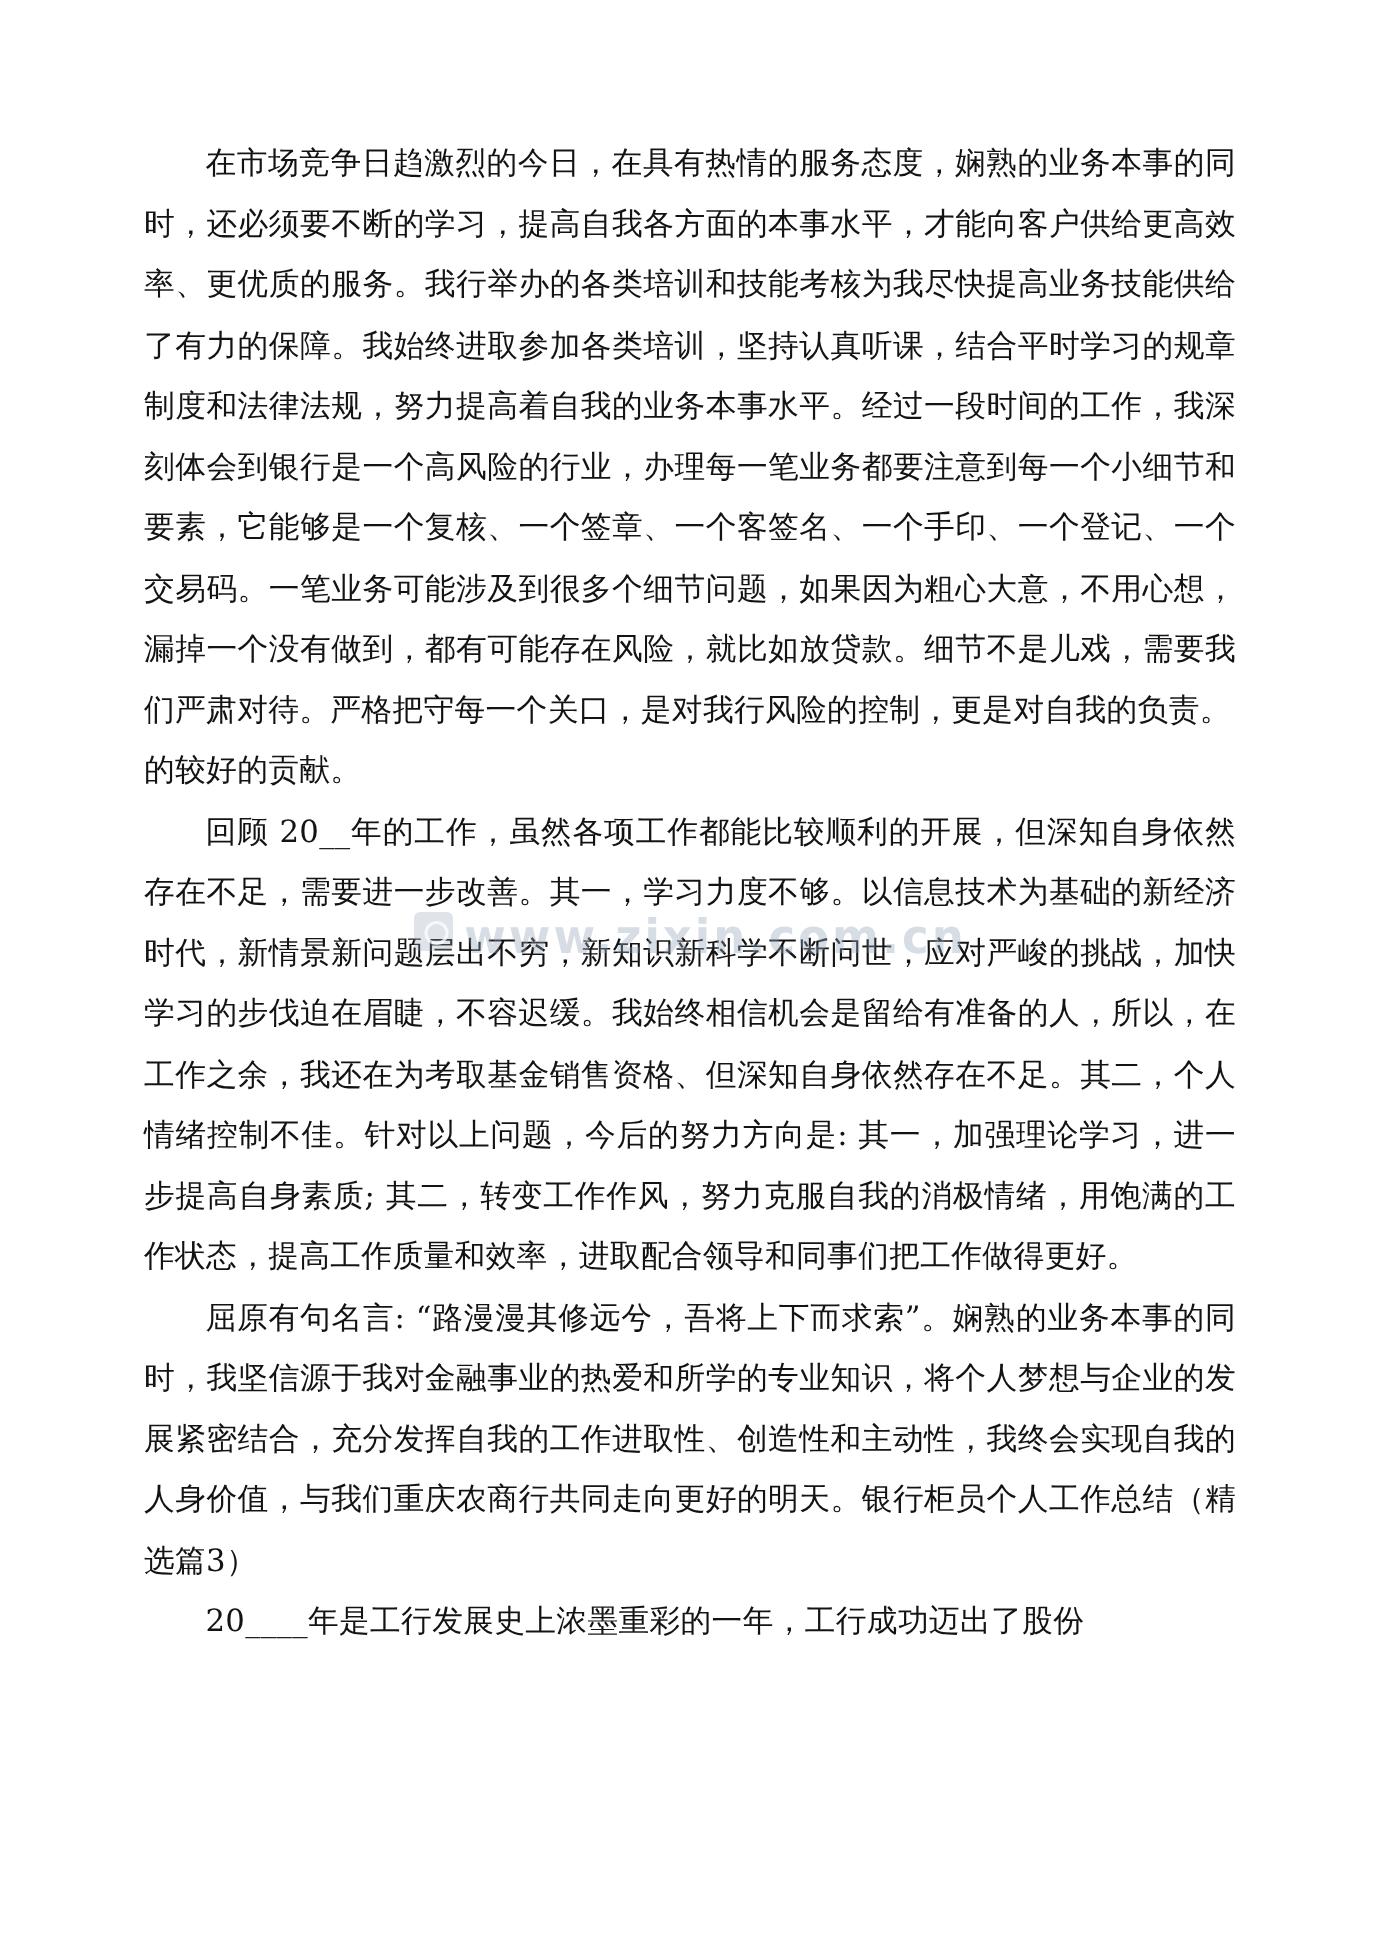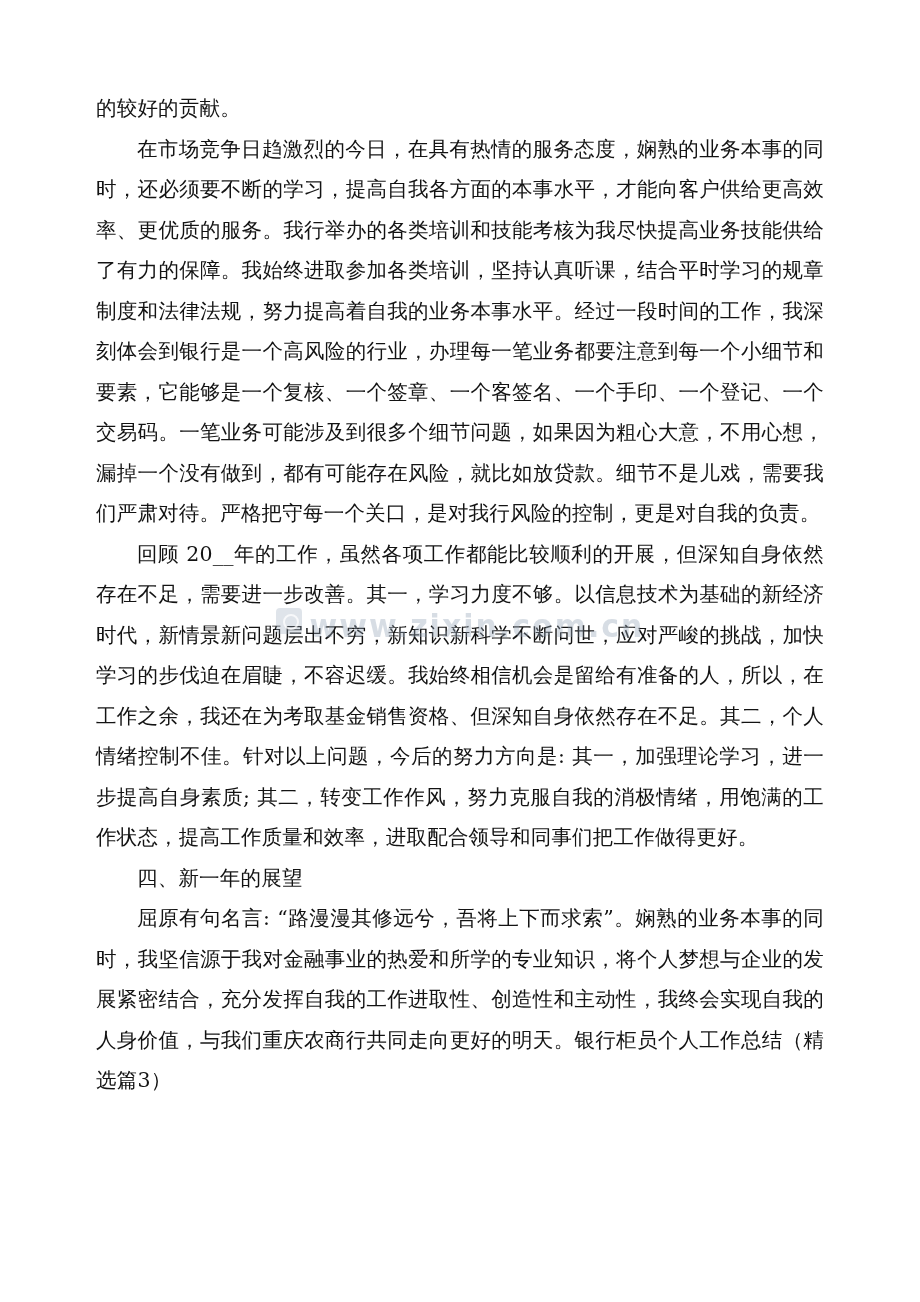--- a/index.html
+++ b/index.html
@@ -79,25 +79,25 @@
     border: 2px solid rgba(255,255,255,0.75);
     border-radius: 50%;
   }
 </style>
 </head>
 <body>
 
 <div class="page">
 
   <div class="doc-body">
+    <p class="para">在市场竞争日趋激烈的今日，在具有热情的服务态度，娴熟的业务本事的同时，还必须要不断的学习，提高自我各方面的本事水平，才能向客户供给更高效率、更优质的服务。我行举办的各类培训和技能考核为我尽快提高业务技能供给了有力的保障。我始终进取参加各类培训，坚持认真听课，结合平时学习的规章制度和法律法规，努力提高着自我的业务本事水平。经过一段时间的工作，我深刻体会到银行是一个高风险的行业，办理每一笔业务都要注意到每一个小细节和要素，它能够是一个复核、一个签章、一个客签名、一个手印、一个登记、一个交易码。一笔业务可能涉及到很多个细节问题，如果因为粗心大意，不用心想，漏掉一个没有做到，都有可能存在风险，就比如放贷款。细节不是儿戏，需要我们严肃对待。严格把守每一个关口，是对我行风险的控制，更是对自我的负责。</p>
     <p class="para no-indent">的较好的贡献。</p>
-    <p class="para">在市场竞争日趋激烈的今日，在具有热情的服务态度，娴熟的业务本事的同时，还必须要不断的学习，提高自我各方面的本事水平，才能向客户供给更高效率、更优质的服务。我行举办的各类培训和技能考核为我尽快提高业务技能供给了有力的保障。我始终进取参加各类培训，坚持认真听课，结合平时学习的规章制度和法律法规，努力提高着自我的业务本事水平。经过一段时间的工作，我深刻体会到银行是一个高风险的行业，办理每一笔业务都要注意到每一个小细节和要素，它能够是一个复核、一个签章、一个客签名、一个手印、一个登记、一个交易码。一笔业务可能涉及到很多个细节问题，如果因为粗心大意，不用心想，漏掉一个没有做到，都有可能存在风险，就比如放贷款。细节不是儿戏，需要我们严肃对待。严格把守每一个关口，是对我行风险的控制，更是对自我的负责。</p>
     <p class="para">回顾 20__年的工作，虽然各项工作都能比较顺利的开展，但深知自身依然存在不足，需要进一步改善。其一，学习力度不够。以信息技术为基础的新经济时代，新情景新问题层出不穷，新知识新科学不断问世，应对严峻的挑战，加快学习的步伐迫在眉睫，不容迟缓。我始终相信机会是留给有准备的人，所以，在工作之余，我还在为考取基金销售资格、但深知自身依然存在不足。其二，个人情绪控制不佳。针对以上问题，今后的努力方向是: 其一，加强理论学习，进一步提高自身素质; 其二，转变工作作风，努力克服自我的消极情绪，用饱满的工作状态，提高工作质量和效率，进取配合领导和同事们把工作做得更好。</p>
-    <p class="para">四、新一年的展望</p>
     <p class="para">屈原有句名言: “路漫漫其修远兮，吾将上下而求索”。娴熟的业务本事的同时，我坚信源于我对金融事业的热爱和所学的专业知识，将个人梦想与企业的发展紧密结合，充分发挥自我的工作进取性、创造性和主动性，我终会实现自我的人身价值，与我们重庆农商行共同走向更好的明天。银行柜员个人工作总结（精选篇3）</p>
+    <p class="para">20____年是工行发展史上浓墨重彩的一年，工行成功迈出了股份</p>
   </div>
 
   <div class="watermark">
     <span class="wm-mark"></span>
     <span class="wm-text">www.zixin.com.cn</span>
   </div>
 
 </div>
 
 </body></html>

